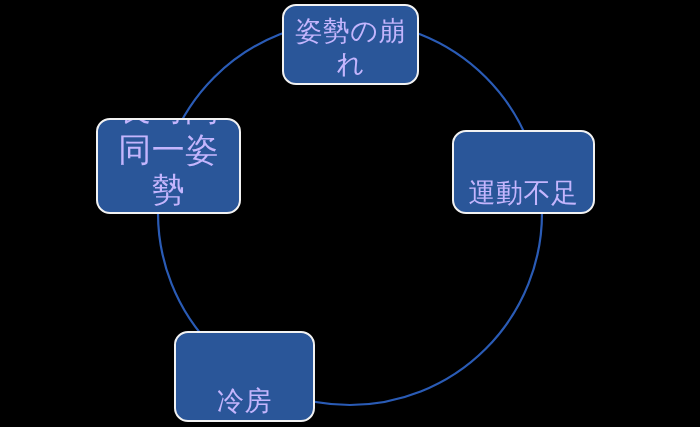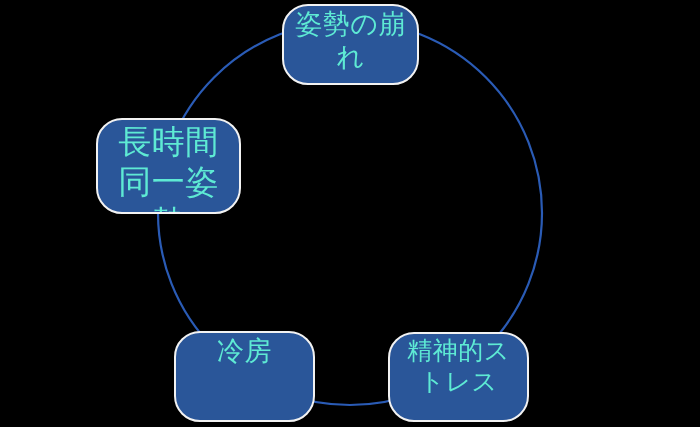--- a/index.html
+++ b/index.html
@@ -24,24 +24,24 @@
     top: 0;
     width: 700px;
     height: 427px;
     pointer-events: none;
   }
   .node {
     position: absolute;
     box-sizing: border-box;
     background: #2a5699;
     border: 2px solid #f2f2f2;
-    border-radius: 26px;
-    color: #5eead4;
+    border-radius: 14px;
+    color: #c4b5fd;
     display: flex;
-    align-items: flex-start;
+    align-items: flex-end;
     justify-content: center;
     text-align: center;
     line-height: 1.22;
     letter-spacing: 0.5px;
     font-weight: 400;
     padding: 2px 6px;
     overflow: hidden;
   }
   .node-label {
     display: block;
@@ -62,24 +62,24 @@
 <div id="stage">
 
   <svg id="cycle-ring" viewBox="0 0 700 427" aria-hidden="true">
     <circle cx="350" cy="213" r="192" fill="none" stroke="#2a5bb5" stroke-width="2.2"></circle>
   </svg>
 
   <div class="node" id="node-top">
     <span class="node-label">姿勢の崩れ</span>
   </div>
 
+  <div class="node" id="node-right">
+    <span class="node-label">運動不足</span>
+  </div>
 
-  <div class="node" id="node-bot-right">
-    <span class="node-label">精神的ストレス</span>
-  </div>
 
   <div class="node" id="node-bot-left">
     <span class="node-label">冷房</span>
   </div>
 
   <div class="node" id="node-left">
     <span class="node-label">長時間同一姿勢</span>
   </div>
 
 </div>

